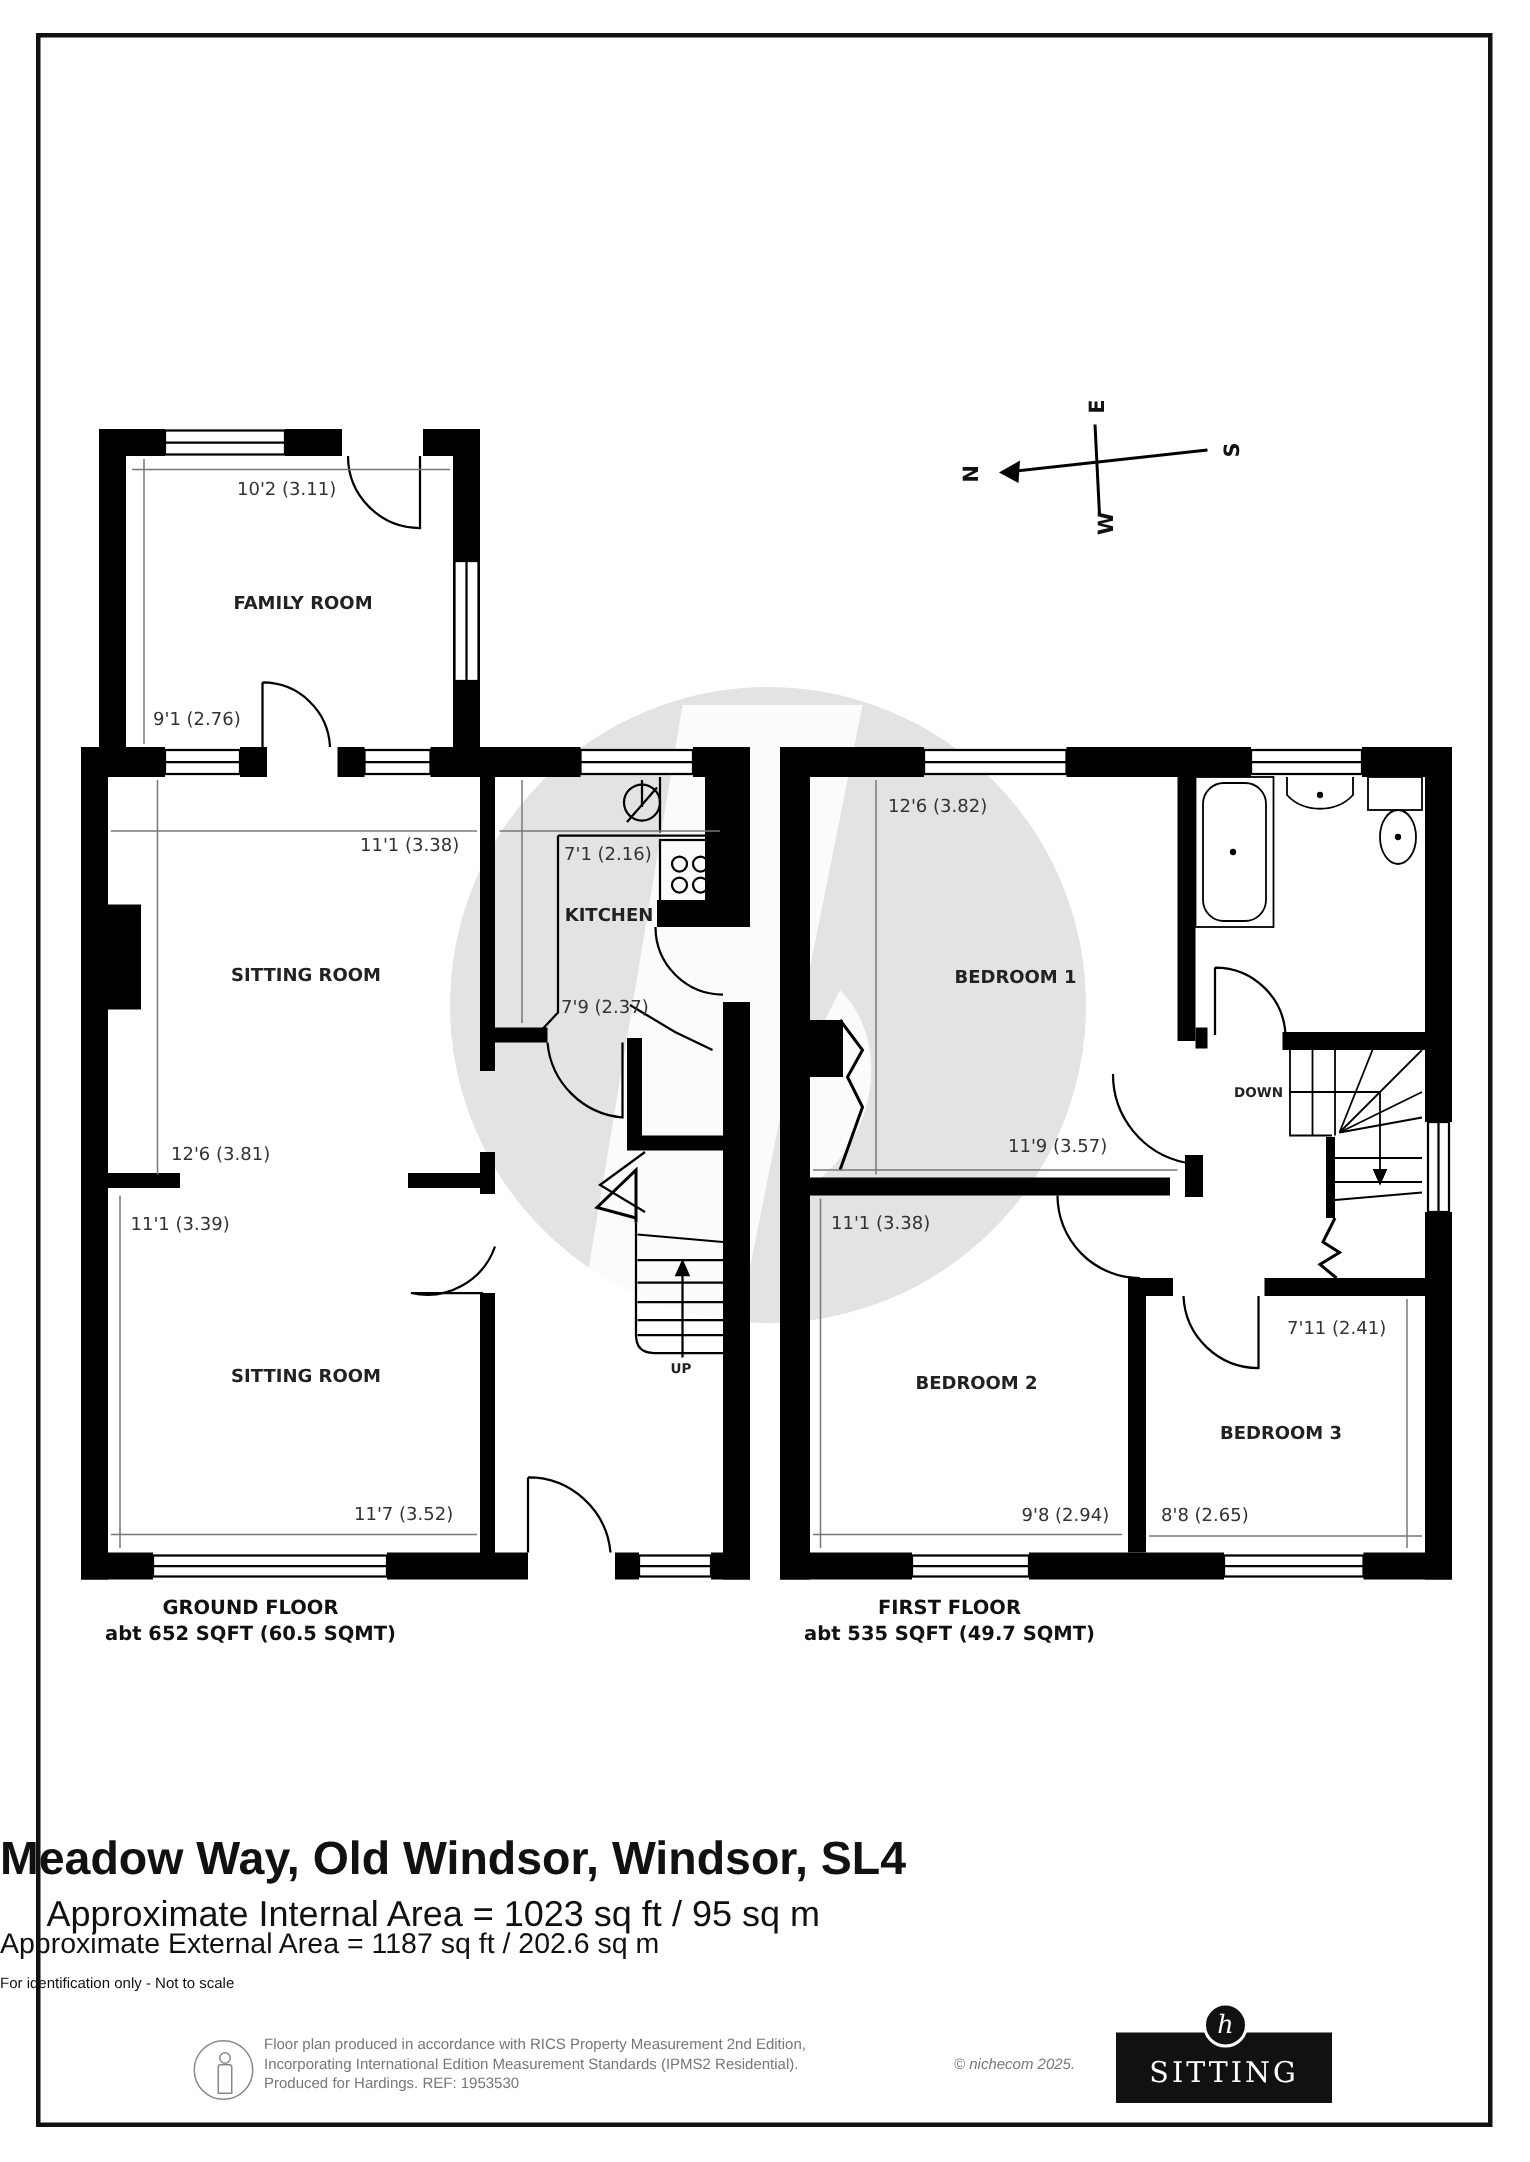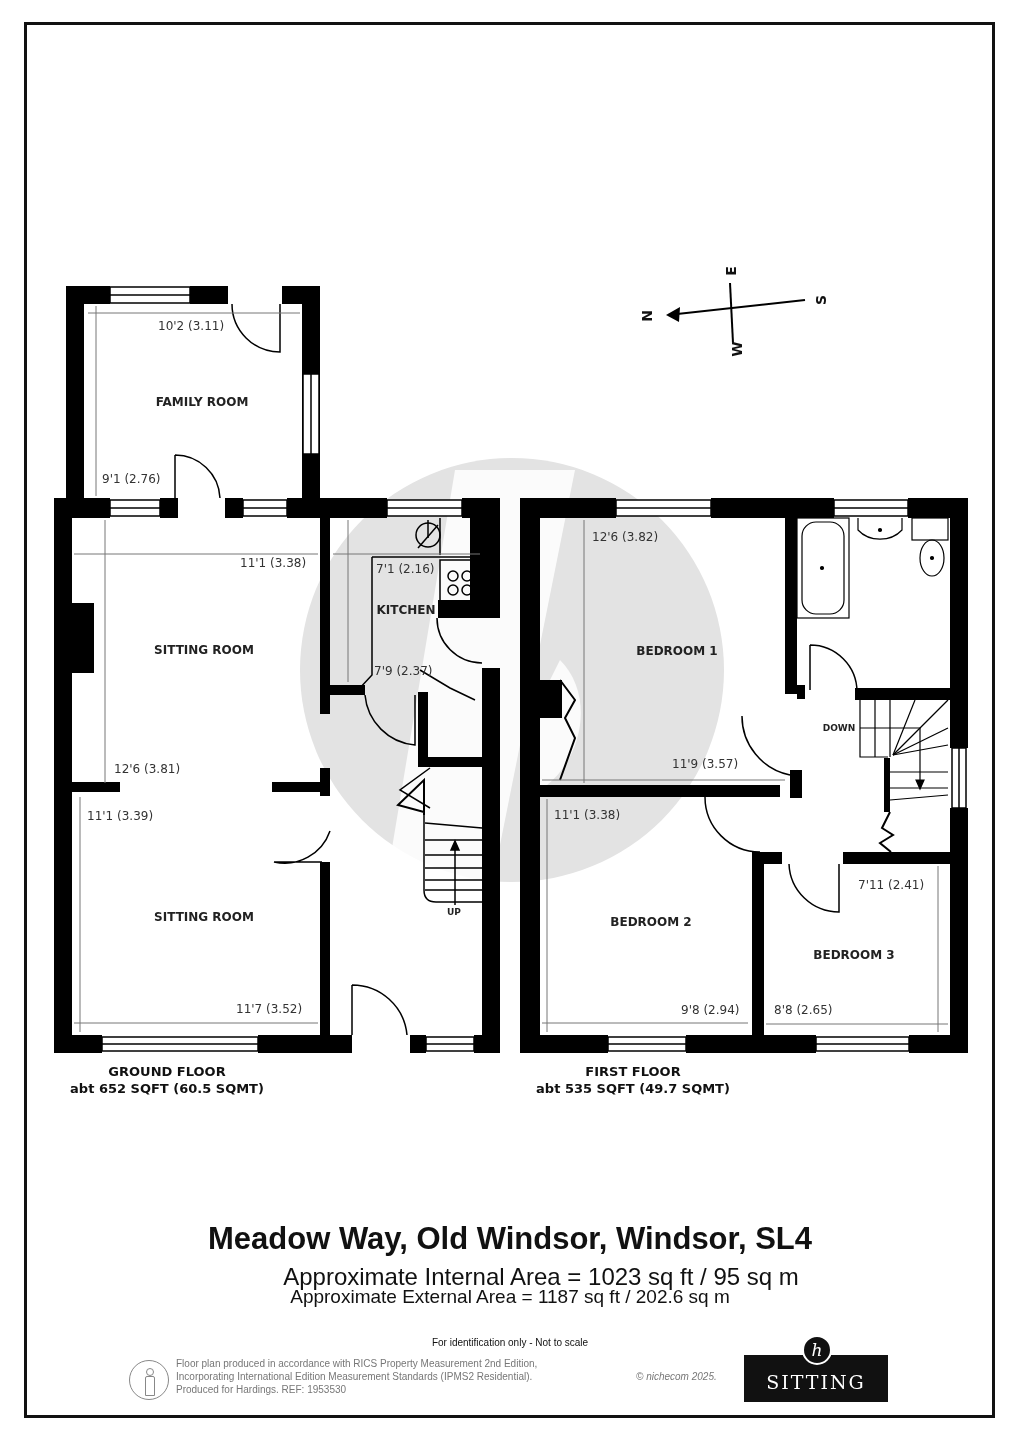--- a/index.html
+++ b/index.html
@@ -6,25 +6,25 @@
   body { width: 1020px; height: 1441px; position: relative; overflow: hidden;
          font-family: "Liberation Sans", sans-serif; color: #111; }
   .frame { position: absolute; left: 24px; top: 22px; width: 971px; height: 1396px;
            border: 3px solid #111; box-sizing: border-box; }
   svg.plan { position: absolute; left: 0; top: 0; width: 1020px; height: 1441px; }
   .lbl { font-family: "DejaVu Sans", sans-serif; font-weight: bold; font-size: 12px; fill: #222; }
   .dim { font-family: "DejaVu Sans", sans-serif; font-size: 12px; fill: #333; }
   .small { font-family: "DejaVu Sans", sans-serif; font-weight: bold; font-size: 9px; fill: #222; }
   .floorcap { font-family: "DejaVu Sans", sans-serif; font-weight: bold; font-size: 13px; fill: #111; }
   .compass { font-family: "DejaVu Sans", sans-serif; font-weight: bold; font-size: 14px; fill: #111; }
-  .title-block { position: absolute; left: 0; width: 1020px; text-align: center; }
+  .title-block { position: absolute; left: 0; width: 1020px; }
   .title { top: 1221px; font-size: 31px; font-weight: bold; letter-spacing: 0px; }
   .area1 { top: 1263px; font-size: 24px; margin-left: 31px; }
   .area2 { top: 1286px; font-size: 19px; }
-  .note  { top: 1317px; font-size: 10px; margin-top: 20px; }
+  .note  { top: 1317px; font-size: 10px; }
   .footer { position: absolute; left: 176px; top: 1357px; font-size: 10px; color: #777; line-height: 13px; }
   .footer .copy { position: absolute; left: 460px; top: 13px; white-space: nowrap; font-style: italic; }
   .info-icon { position: absolute; left: 129px; top: 1360px; width: 40px; height: 40px;
                border: 1px solid #888; border-radius: 50%; box-sizing: border-box; }
   .info-icon .head { position: absolute; left: 16px; top: 7px; width: 6px; height: 6px;
                      border: 1px solid #888; border-radius: 50%; }
   .info-icon .body { position: absolute; left: 15px; top: 15px; width: 8px; height: 18px;
                      border: 1px solid #888; border-radius: 2px 2px 0 0; }
   .logo { position: absolute; left: 744px; top: 1355px; width: 144px; height: 47px; background: #111;
           color: #fff; font-family: "DejaVu Serif", serif; font-size: 19px; letter-spacing: 2px;

